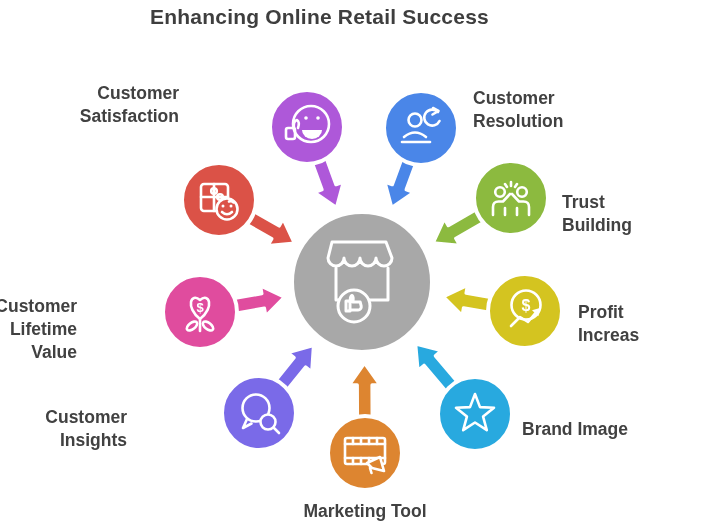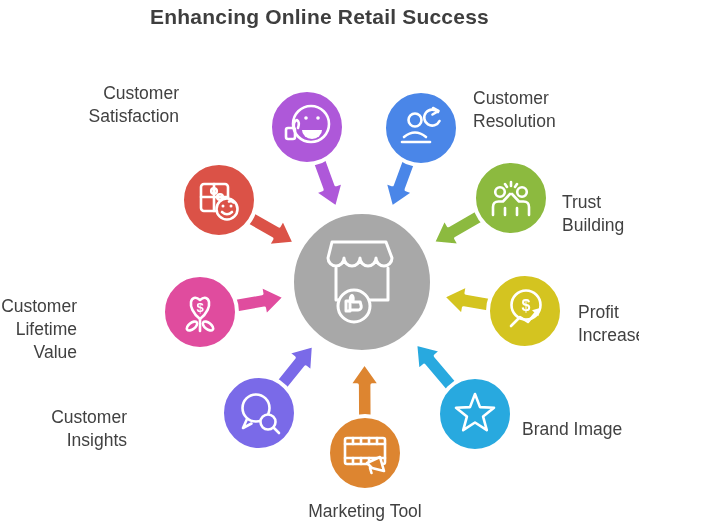--- a/index.html
+++ b/index.html
@@ -5,21 +5,21 @@
   html,body{margin:0;padding:0;background:#fff;}
   #canvas{
     position:relative;width:639px;height:530px;overflow:hidden;background:#ffffff;
     font-family:"Liberation Sans",sans-serif;
   }
   .title{
     position:absolute;top:5px;left:0;width:100%;text-align:center;
     font-size:21px;font-weight:700;color:#3e3e3e;letter-spacing:.2px;
   }
   .node-label{
-    position:absolute;font-size:17.5px;line-height:23px;font-weight:400;
+    position:absolute;font-size:17.5px;line-height:23px;font-weight:700;
     color:#414141;white-space:pre-line;
   }
   .lbl-right{text-align:right;}
   .lbl-center{text-align:center;}
   #lbl-customer-satisfaction{right:460px;top:82px;}
   #lbl-customer-resolution{left:473px;top:87px;}
   #lbl-trust-building{left:562px;top:191px;}
   #lbl-profit-increase{left:578px;top:301px;}
   #lbl-brand-image{left:522px;top:418px;}
   #lbl-marketing-tool{left:259px;top:500px;width:212px;}

